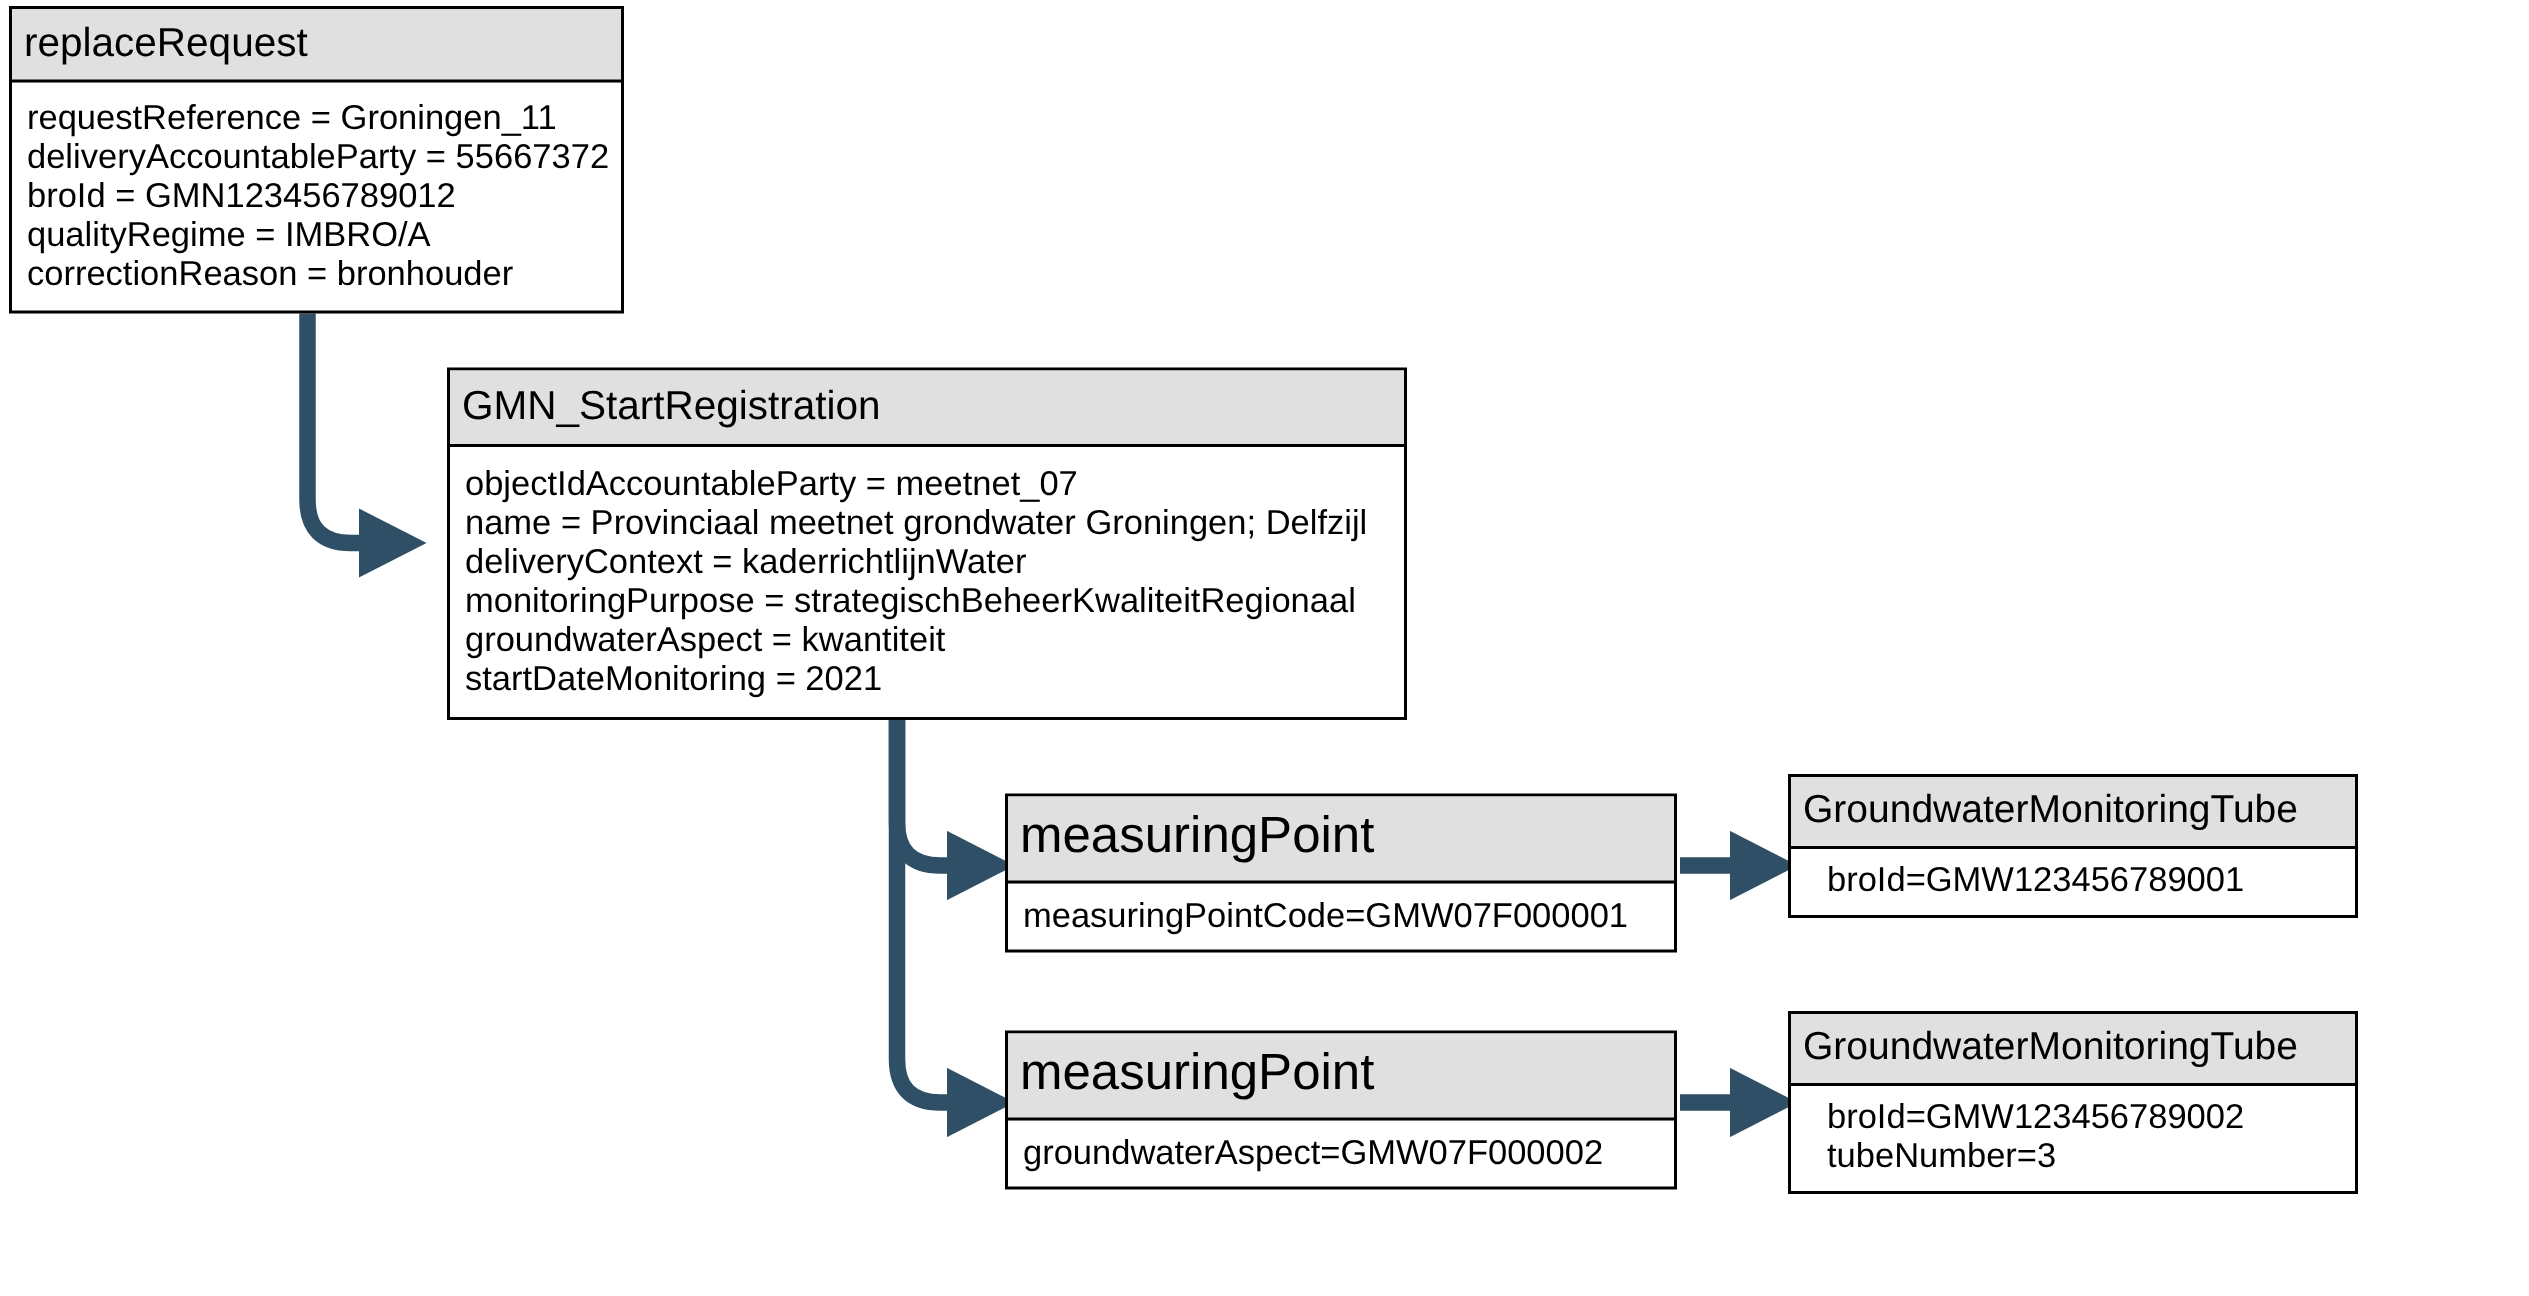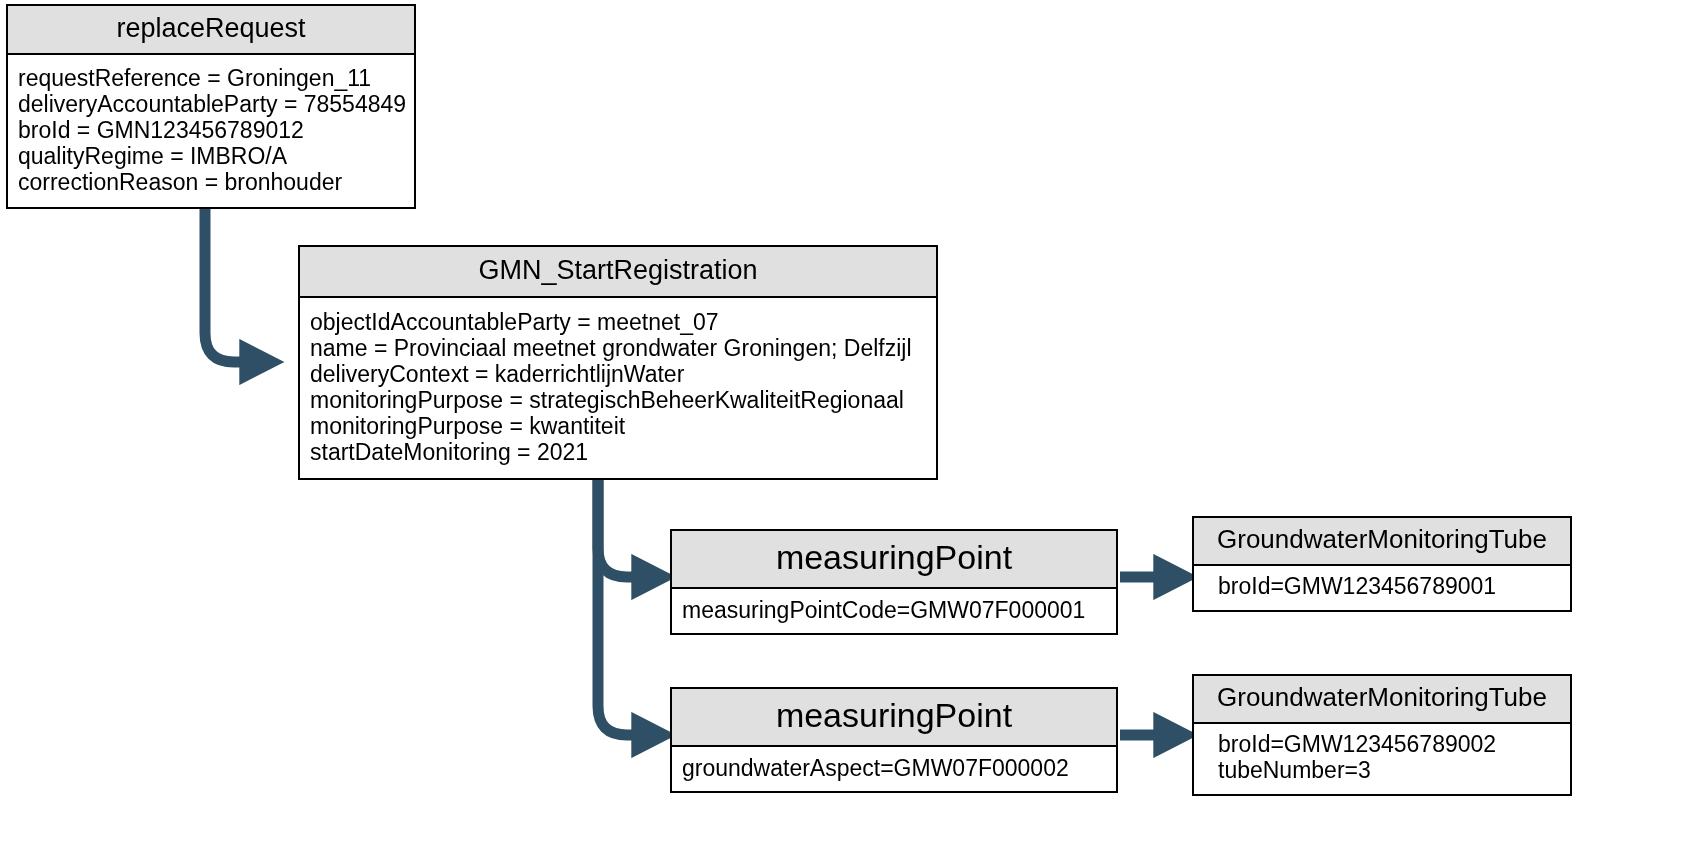--- a/index.html
+++ b/index.html
@@ -30,21 +30,20 @@
   .node {
     position: absolute;
     box-sizing: border-box;
     border: 2px solid #000000;
     background: #ffffff;
   }
   .node-title {
     box-sizing: border-box;
     background: #e0e0e0;
     border-bottom: 2px solid #000000;
-    text-align: center;
     font-size: 26px;
     line-height: 1.2;
     padding: 7px 8px 8px 8px;
     white-space: nowrap;
   }
   .node-body {
     box-sizing: border-box;
     padding: 6px 10px 8px 10px;
   }
   .attr {
@@ -119,35 +118,35 @@
 
     <path d="M 1120,577 L 1172,577" fill="none" stroke="#2e4f66" stroke-width="11" marker-end="url(#arrowhead)"></path>
 
     <path d="M 1120,735 L 1172,735" fill="none" stroke="#2e4f66" stroke-width="11" marker-end="url(#arrowhead)"></path>
   </svg>
 
   <div class="node" id="node-replace-request">
     <div class="node-title">replaceRequest</div>
     <div class="node-body">
       <div class="attr">requestReference = Groningen_11</div>
-      <div class="attr">deliveryAccountableParty = 78554849</div>
+      <div class="attr">deliveryAccountableParty = 55667372</div>
       <div class="attr">broId = GMN123456789012</div>
       <div class="attr">qualityRegime = IMBRO/A</div>
       <div class="attr">correctionReason = bronhouder</div>
     </div>
   </div>
 
   <div class="node" id="node-gmn-start-registration">
     <div class="node-title">GMN_StartRegistration</div>
     <div class="node-body">
       <div class="attr">objectIdAccountableParty = meetnet_07</div>
       <div class="attr">name = Provinciaal meetnet grondwater Groningen; Delfzijl</div>
       <div class="attr">deliveryContext = kaderrichtlijnWater</div>
       <div class="attr">monitoringPurpose = strategischBeheerKwaliteitRegionaal</div>
-      <div class="attr">monitoringPurpose = kwantiteit</div>
+      <div class="attr">groundwaterAspect = kwantiteit</div>
       <div class="attr">startDateMonitoring = 2021</div>
     </div>
   </div>
 
   <div class="node mp" id="node-measuring-point-1">
     <div class="node-title">measuringPoint</div>
     <div class="node-body">
       <div class="attr">measuringPointCode=GMW07F000001</div>
     </div>
   </div>

